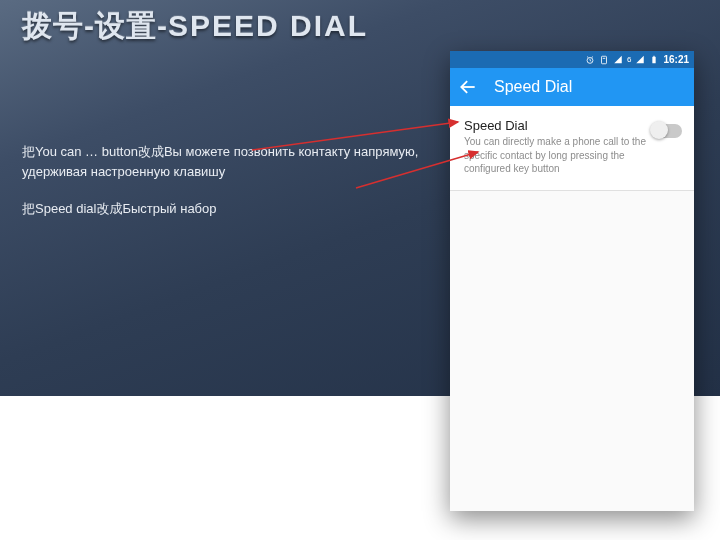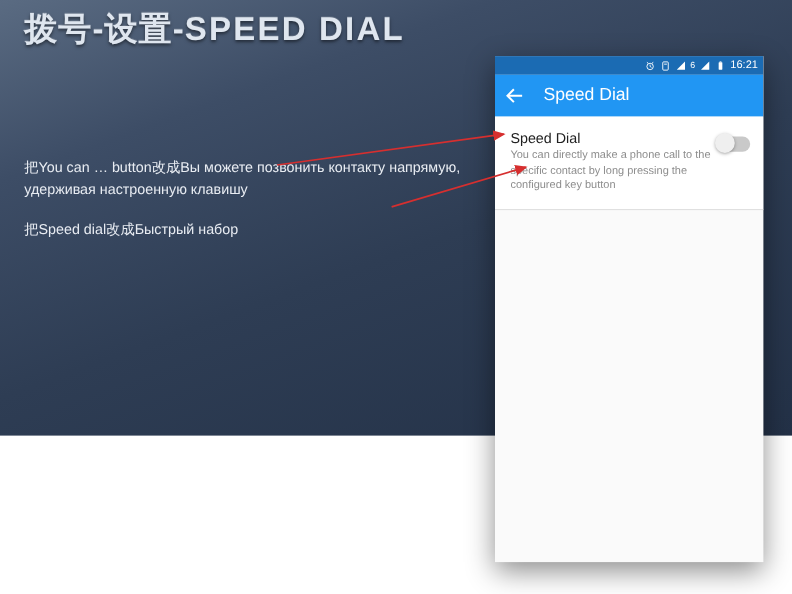--- a/index.html
+++ b/index.html
@@ -116,21 +116,21 @@
         <svg viewBox="0 0 24 24" fill="#fff">
             <path d="M3 20L21 2V20H3Z"></path>
           </svg>
       </span>
       <span class="sb-icon">
         <svg viewBox="0 0 24 24" fill="#fff">
             <rect x="8" y="4" width="8" height="16" rx="1"></rect>
             <rect x="10" y="2" width="4" height="2"></rect>
           </svg>
       </span>
-      <span style="font-size:10px;font-weight:400;">16:21</span>
+      <span style="font-size:10px;font-weight:700;">16:21</span>
     </div>
 
     <div class="appbar">
       <span class="back">
         <svg viewBox="0 0 24 24" fill="none" stroke="#fff" stroke-width="2.2">
             <path d="M20 12H5"></path>
             <path d="M11 5l-7 7 7 7"></path>
           </svg>
       </span>
       <span style="font-weight:500;">Speed Dial</span>

